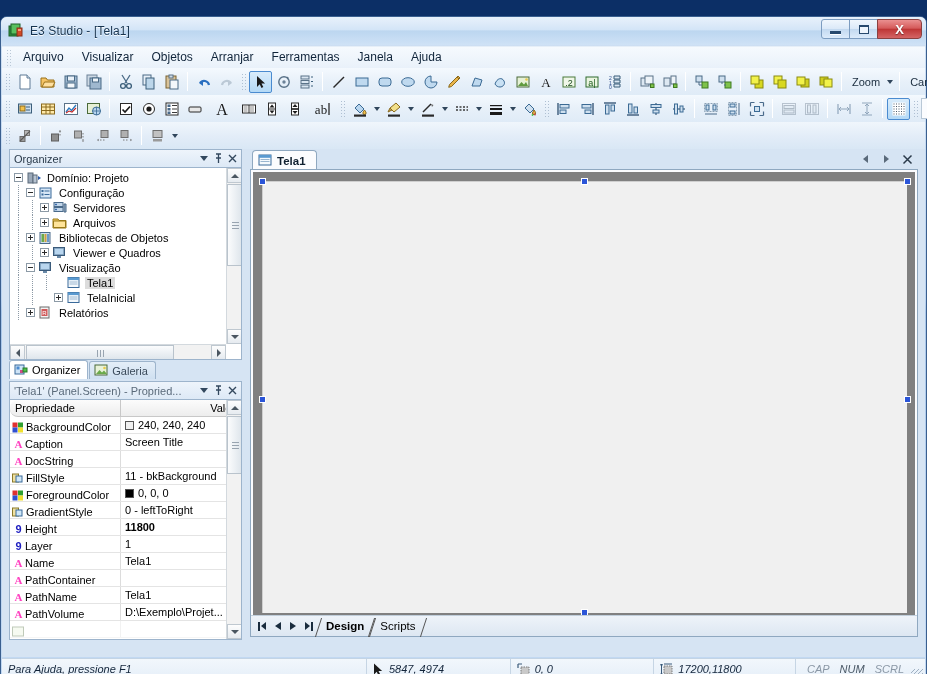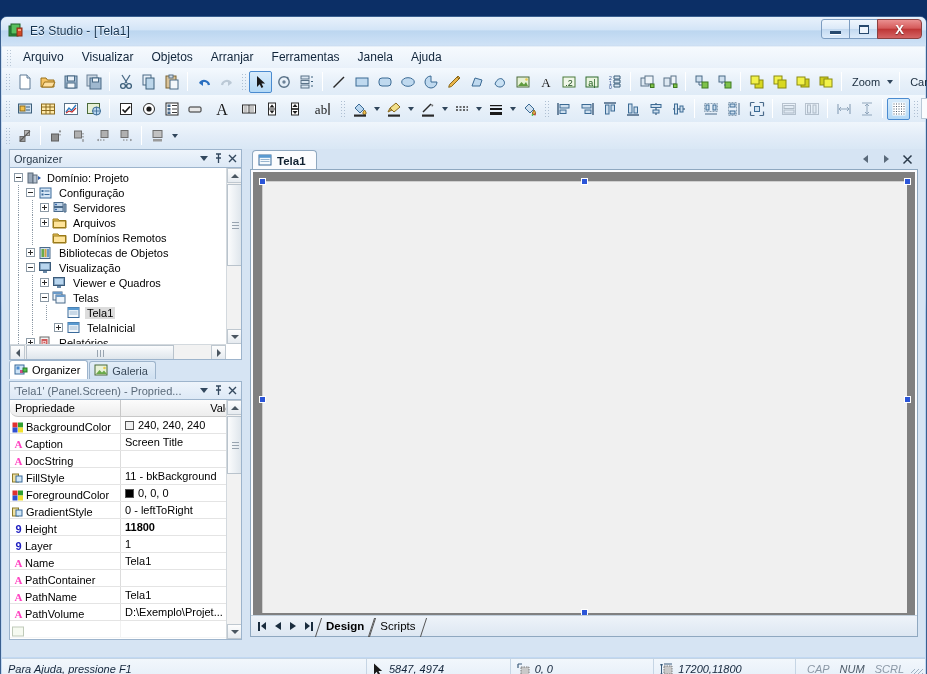--- a/index.html
+++ b/index.html
@@ -1073,88 +1073,62 @@
               <div class="texp plus"></div>
               <div class="ticon">
                 <svg width="16" height="14" viewBox="0 0 16 14">
                     <path d="M1 3h5l1 1.5h7V12H1z" fill="#f2ca62" stroke="#9a7a18"></path>
                     <path d="M1.5 5h12v6.5h-12z" fill="#ffe49a" stroke="#9a7a18"></path>
                   </svg>
               </div>
               <div class="tlabel">Arquivos</div>
             </div>
 
-            <div class="tnode" style="padding-left:28px">
-              <div class="tdots" style="left:6px"></div>
-                <div class="tdots" style="left:20px"></div>
-              <div class="tspace"></div>
-              <div class="ticon">
-                <svg width="16" height="14" viewBox="0 0 16 14">
-                    <path d="M1 3h5l1 1.5h7V12H1z" fill="#f2ca62" stroke="#9a7a18"></path>
-                    <path d="M1.5 5h12v6.5h-12z" fill="#ffe49a" stroke="#9a7a18"></path>
-                  </svg>
-              </div>
-              <div class="tlabel">Domínios Remotos</div>
-            </div>
 
             <div class="tnode" style="padding-left:14px">
               <div class="tdots" style="left:6px"></div>
               <div class="texp plus"></div>
               <div class="ticon">
                 <svg width="16" height="14" viewBox="0 0 16 14">
                     <rect x="2" y="1.5" width="10" height="11" fill="#cfe0ef" stroke="#4a6a8a"></rect>
                     <rect x="3.5" y="3" width="2.5" height="8" fill="#6aaa4a"></rect>
                     <rect x="6.5" y="3" width="2" height="8" fill="#cfa040"></rect>
                     <rect x="9" y="3" width="2" height="8" fill="#6a9aca"></rect>
                   </svg>
               </div>
               <div class="tlabel">Bibliotecas de Objetos</div>
             </div>
 
-            <div class="tnode" style="padding-left:14px">
-              <div class="tdots" style="left:6px"></div>
-              <div class="texp"></div>
-              <div class="ticon">
-                <svg width="16" height="14" viewBox="0 0 16 14">
-                    <rect x="1.5" y="1.5" width="11" height="8" fill="#7a9ab8" stroke="#3a5a7a"></rect>
-                    <rect x="2.8" y="2.8" width="8.4" height="5.4" fill="#b9d6ef"></rect>
-                    <rect x="5" y="10" width="4" height="2" fill="#6a8aa8"></rect>
-                  </svg>
-              </div>
-              <div class="tlabel">Visualização</div>
-            </div>
-
             <div class="tnode" style="padding-left:28px">
               <div class="tdots" style="left:6px"></div>
                 <div class="tdots" style="left:20px"></div>
               <div class="texp plus"></div>
               <div class="ticon">
                 <svg width="16" height="14" viewBox="0 0 16 14">
                     <rect x="1.5" y="1.5" width="11" height="8" fill="#7a9ab8" stroke="#3a5a7a"></rect>
                     <rect x="2.8" y="2.8" width="8.4" height="5.4" fill="#b9d6ef"></rect>
                     <rect x="5" y="10" width="4" height="2" fill="#6a8aa8"></rect>
                   </svg>
               </div>
               <div class="tlabel">Viewer e Quadros</div>
             </div>
 
-            <div class="tnode" style="padding-left:28px">
+            <div class="tnode" style="padding-left:14px">
               <div class="tdots" style="left:6px"></div>
-                <div class="tdots" style="left:20px"></div>
               <div class="texp"></div>
               <div class="ticon">
                 <svg width="16" height="14" viewBox="0 0 16 14">
-                    <rect x="1" y="1" width="9" height="8" fill="#eef5fb" stroke="#4a6a8a"></rect>
-                    <rect x="1" y="1" width="9" height="2" fill="#6a9ac8"></rect>
-                    <rect x="4" y="4" width="9" height="8" fill="#eef5fb" stroke="#4a6a8a"></rect>
-                    <rect x="4" y="4" width="9" height="2" fill="#6a9ac8"></rect>
+                    <rect x="1.5" y="1.5" width="11" height="8" fill="#7a9ab8" stroke="#3a5a7a"></rect>
+                    <rect x="2.8" y="2.8" width="8.4" height="5.4" fill="#b9d6ef"></rect>
+                    <rect x="5" y="10" width="4" height="2" fill="#6a8aa8"></rect>
                   </svg>
               </div>
-              <div class="tlabel">Telas</div>
-            </div>
+              <div class="tlabel">Visualização</div>
+            </div>
+
 
             <div class="tnode" style="padding-left:42px">
               <div class="tdots" style="left:6px"></div>
                 <div class="tdots" style="left:20px"></div>
                 <div class="tdots" style="left:34px"></div>
               <div class="tspace"></div>
               <div class="ticon">
                 <svg width="16" height="14" viewBox="0 0 16 14">
                     <rect x="2" y="1.5" width="11" height="10" fill="#f4f9fd" stroke="#3a6a9a"></rect>
                     <rect x="2" y="1.5" width="11" height="2.6" fill="#5a9ad0"></rect>

